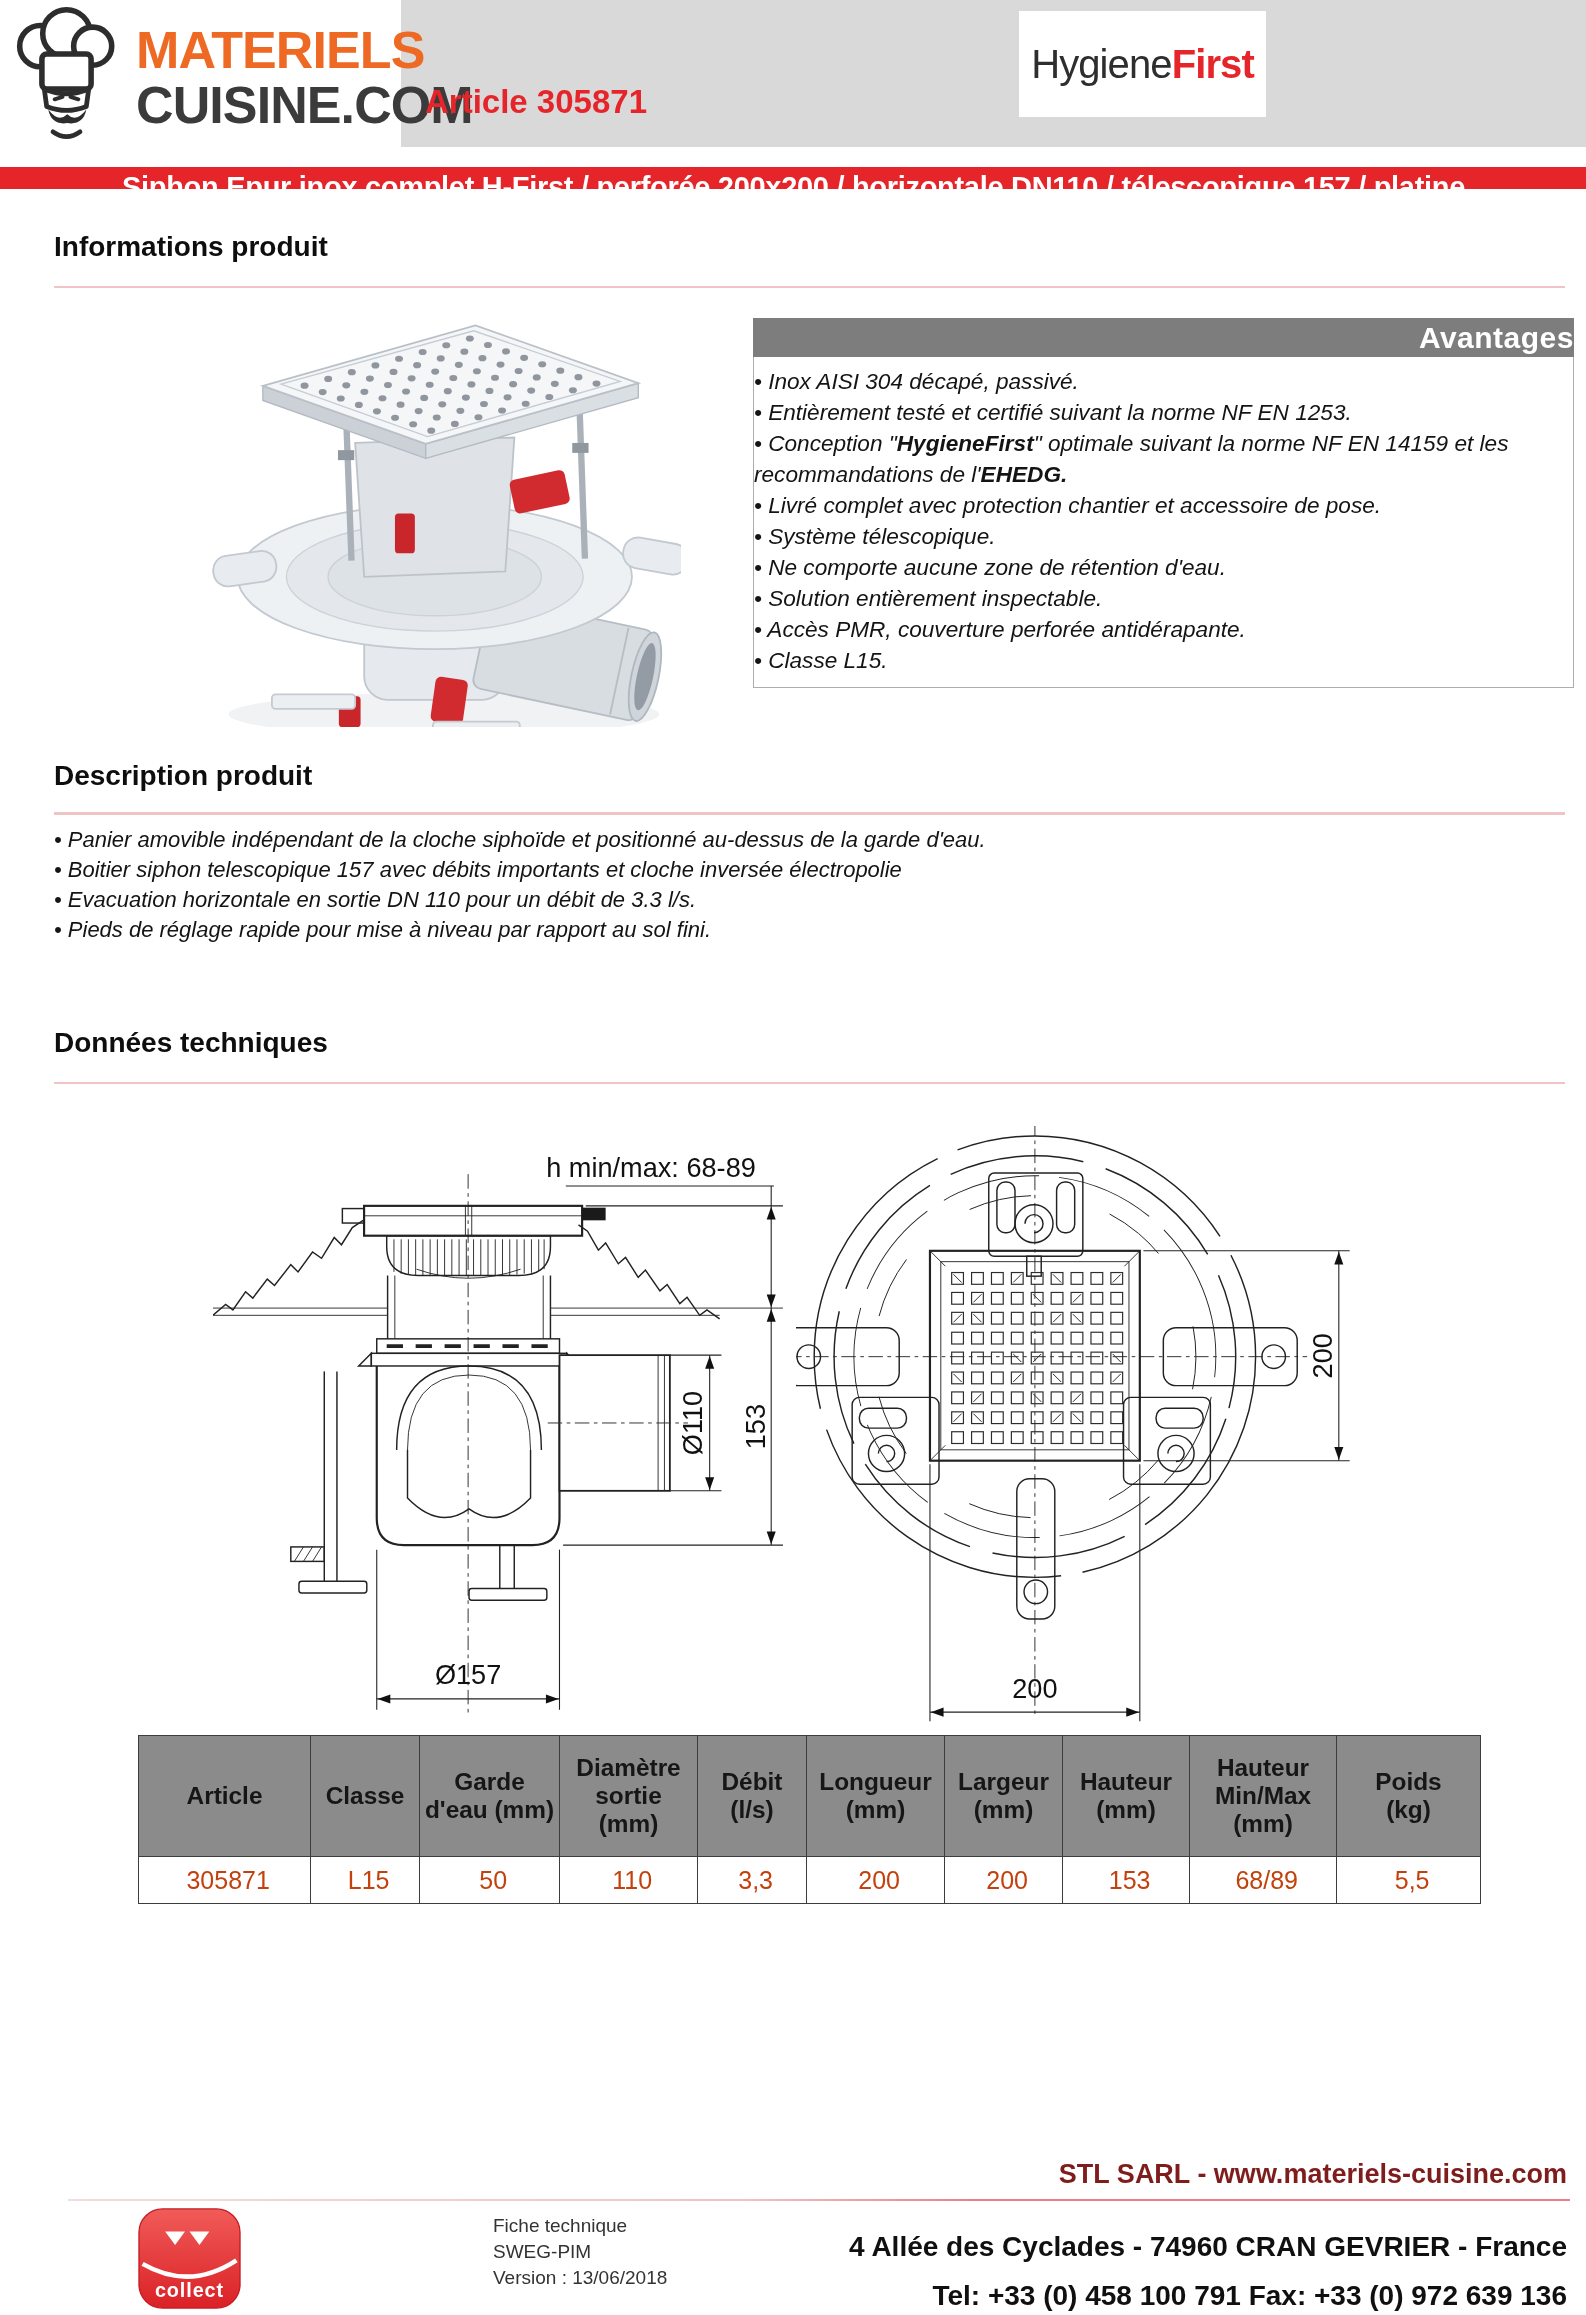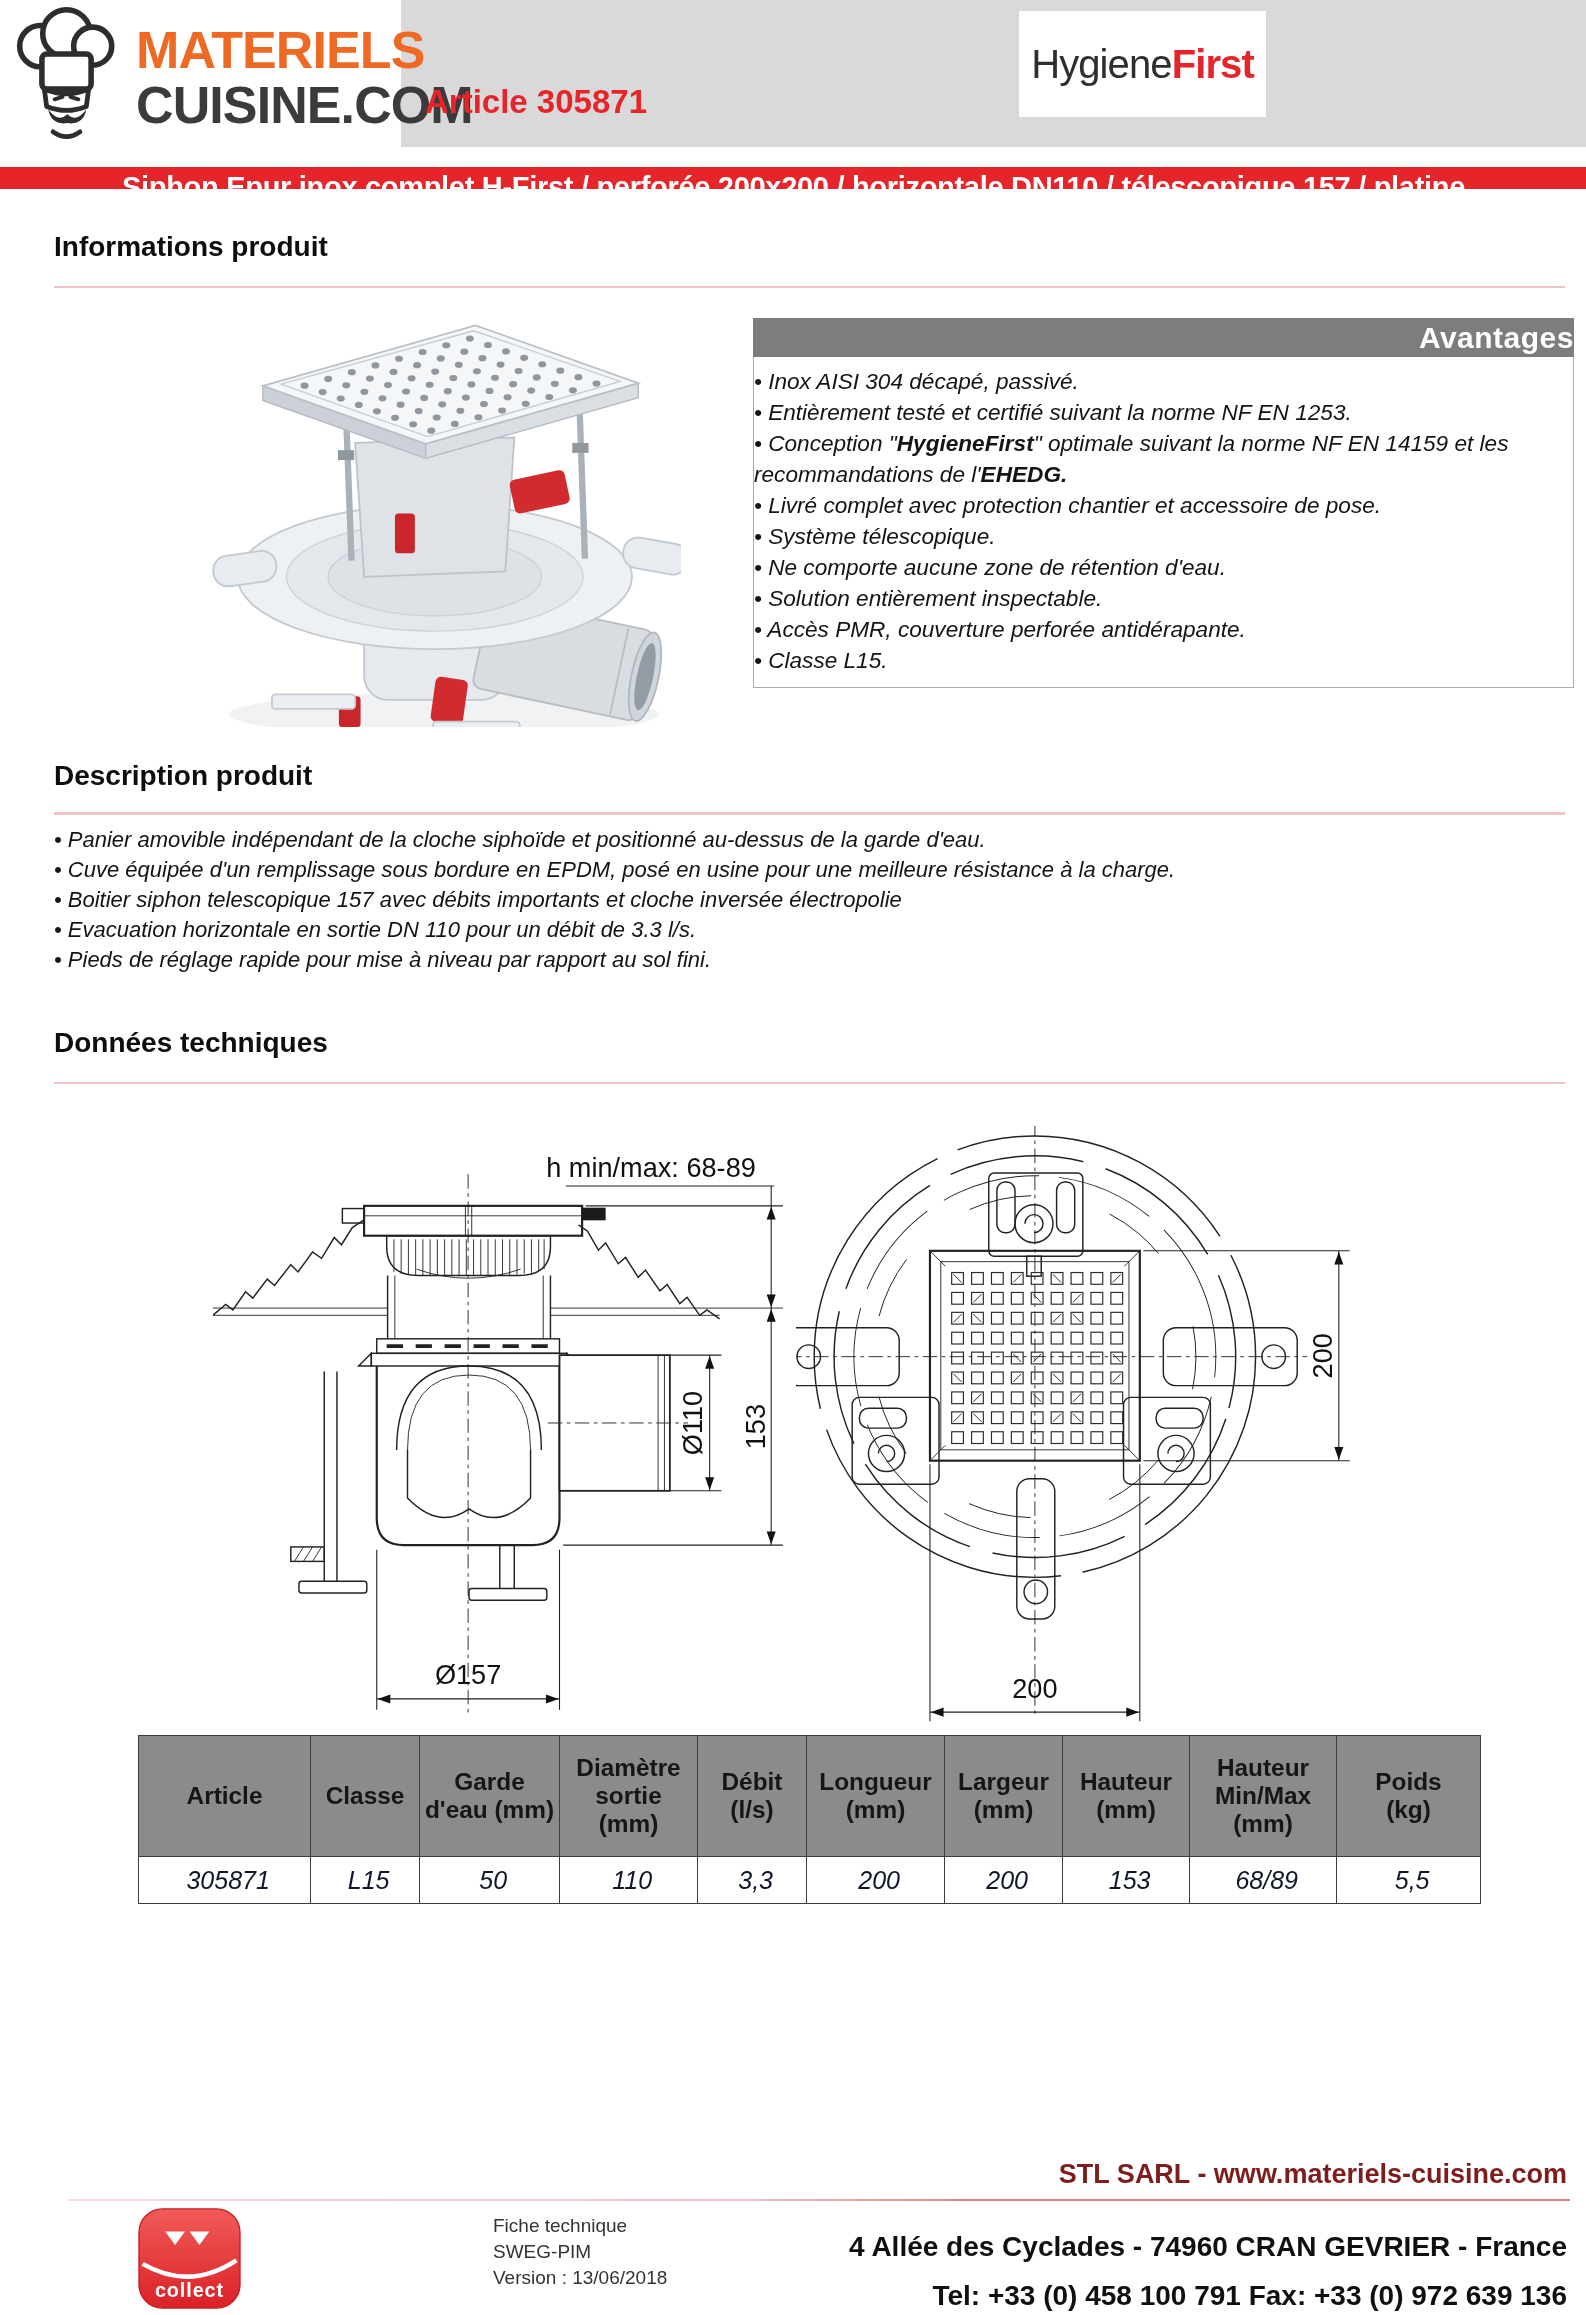--- a/index.html
+++ b/index.html
@@ -52,21 +52,21 @@
   .gask{stroke:#222;stroke-width:4;fill:none;stroke-dasharray:18 14;}
   #perf-grid rect{stroke:#2c2c2c;stroke-width:1.3;fill:none;}
   #perf-grid line{stroke:#2c2c2c;stroke-width:1.1;}
   #plate-dots ellipse{fill:#7d858e;opacity:.85;}
 
   
   .data-table{position:absolute;left:138px;top:1735px;width:1339px;border-collapse:collapse;
     table-layout:fixed;border:1.8px solid #3d3d3d;}
   .data-table th,.data-table td{border:0.9px solid #3d3d3d;text-align:center;vertical-align:middle;padding:0 2.7px;}
   .data-table th{background:#8b8b8b;font-weight:700;font-size:24.4px;color:#161616;height:120px;line-height:28px;}
-  .data-table td{height:46px;font-style:italic;font-size:25px;color:#0f172a;padding-left:10px;}
+  .data-table td{height:46px;font-size:25px;color:#c2410c;padding-left:10px;}
 
   
   .company-line{right:20px;top:2159px;font-size:27px;font-weight:700;color:#7f1d1d;}
   .footer-rule{left:68px;top:2199px;width:1502px;height:1.8px;
     background:linear-gradient(to right,#f3dcdd 0%,#f0c3c6 45%,#ea8186 60%,#ea8186 100%);}
   .badge{left:138px;top:2208px;width:103px;height:101px;}
   .doc-info{left:493px;top:2213px;font-size:19px;color:#333;line-height:26px;}
   .address-line{right:20px;top:2231px;font-size:28px;font-weight:700;color:#101010;}
   .tel-line{right:20px;top:2280px;font-size:28px;font-weight:700;color:#101010;}
 </style>
@@ -223,21 +223,20 @@
       <div class="adv-item"><span>• </span><span>Solution entièrement inspectable.</span></div>
       <div class="adv-item"><span>• </span><span>Accès PMR, couverture perforée antidérapante.</span></div>
       <div class="adv-item"><span>• </span><span>Classe L15.</span></div>
     </div>
 </div>
 
 <div class="abs sec-title" style="left:54px;top:760px;">Description produit</div>
 <div class="abs rule" style="left:54px;top:812px;width:1511px;height:2.7px;"></div>
 <div class="abs desc-list" id="desc-items">
     <div class="desc-item">• Panier amovible indépendant de la cloche siphoïde et positionné au-dessus de la garde d'eau.</div>
-    <div class="desc-item">• Cuve équipée d'un remplissage sous bordure en EPDM, posé en usine pour une meilleure résistance à la charge.</div>
     <div class="desc-item">• Boitier siphon telescopique 157 avec débits importants et cloche inversée électropolie</div>
     <div class="desc-item">• Evacuation horizontale en sortie DN 110 pour un débit de 3.3 l/s.</div>
     <div class="desc-item">• Pieds de réglage rapide pour mise à niveau par rapport au sol fini.</div>
   </div>
 
 <div class="abs sec-title" style="left:54px;top:1027px;">Données techniques</div>
 <div class="abs rule" style="left:54px;top:1082px;width:1511px;"></div>
 
 <svg class="abs" style="left:213px;top:1138px;" width="579" height="579" viewBox="0 0 640 640">
 

